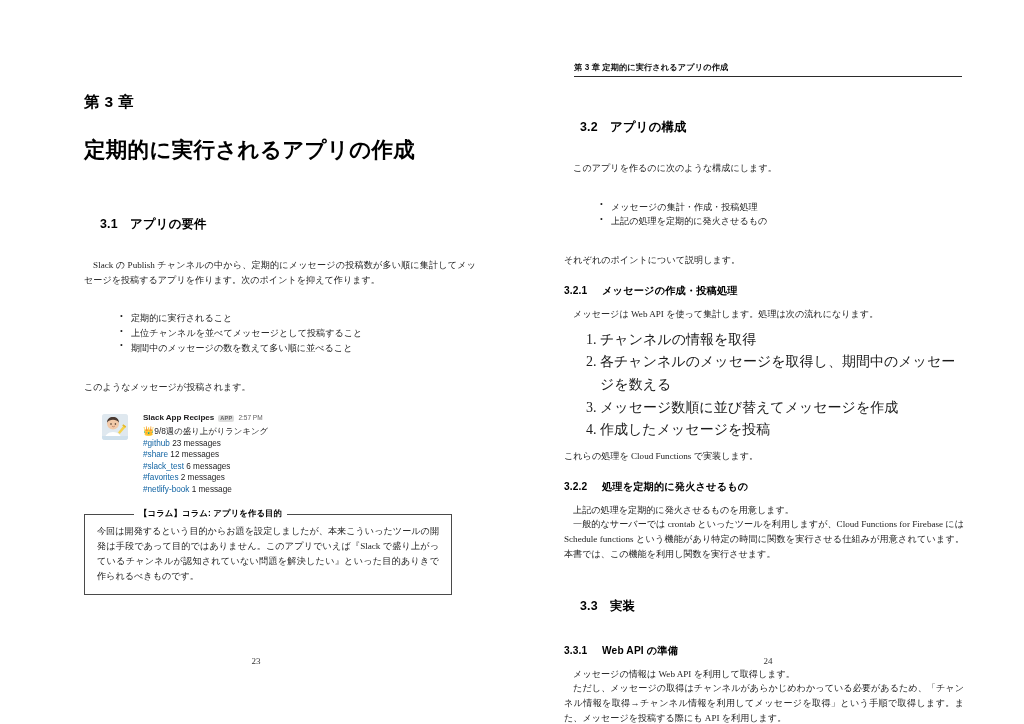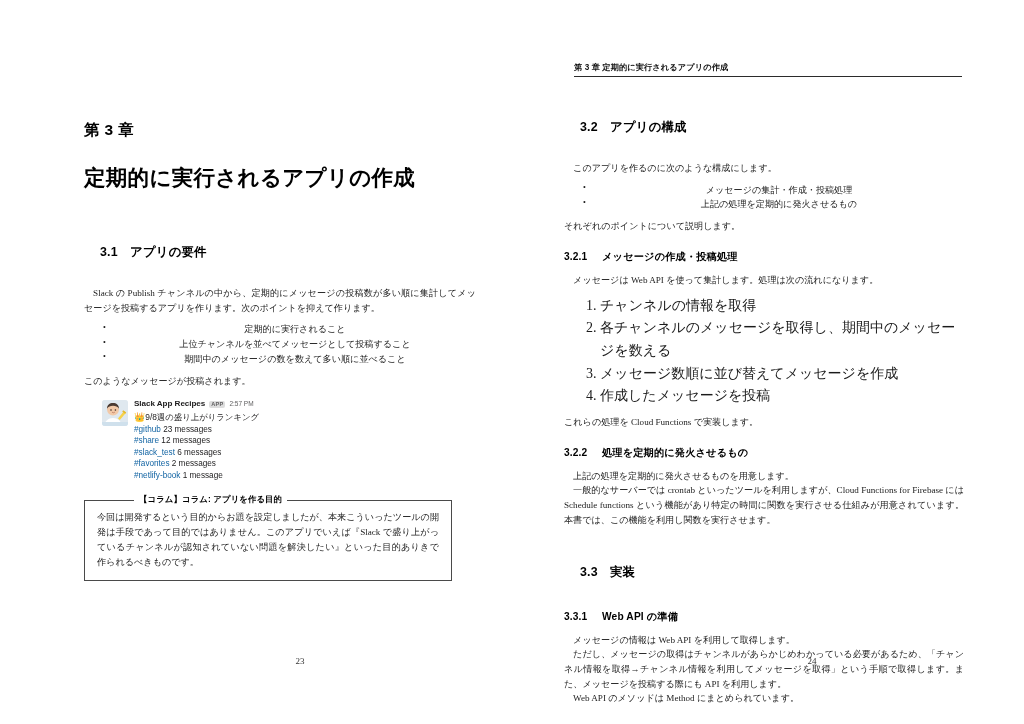--- a/index.html
+++ b/index.html
@@ -53,37 +53,36 @@
   
   .folio {
     position: absolute;
     bottom: 58px;
     left: 0;
     width: 100%;
     text-align: center;
     font-size: 9px;
     color: #333;
     font-family: "Liberation Serif", serif;
-    padding-left: 44px;
   }
 
   
   .body-left {
     position: absolute;
     left: 84px;
     top: 0;
     width: 392px;
   }
 
   .chapter-num {
     font-family: "Liberation Sans", "DejaVu Sans", sans-serif;
     font-weight: bold;
     font-size: 15.5px;
     letter-spacing: .4px;
-    margin-top: 120px;
+    margin-top: 92px;
     color: #000;
   }
   .chapter-title {
     font-family: "Liberation Sans", "DejaVu Sans", sans-serif;
     font-weight: bold;
     font-size: 21.5px;
     letter-spacing: .3px;
     margin-top: 22px;
     color: #000;
     white-space: nowrap;
@@ -113,24 +112,23 @@
     font-size: 9.1px;
     line-height: 1.62;
     margin: 0;
     text-align: justify;
     text-justify: inter-character;
     color: #1b1b1b;
   }
   p.indent { text-indent: 1em; }
 
   ul.blist {
-    margin: 0;
+    margin: 17px;
     padding-left: 30px;
     list-style: none;
-    text-align: center;
   }
   ul.blist li {
     font-size: 9.1px;
     line-height: 1.62;
     position: relative;
     color: #1b1b1b;
   }
   ul.blist li::before {
     content: "\2022";
     position: absolute;
@@ -154,24 +152,24 @@
   }
   ol.nlist li::before {
     content: counter(nli) ".";
     position: absolute;
     left: -14px;
     top: 0;
   }
 
   
   .slack-shot {
-    margin-top: 12px;
+    margin-top: 20px;
     margin-left: 18px;
     display: flex;
-    gap: 6px;
+    gap: 15px;
     width: 300px;
     font-family: "Liberation Sans", "DejaVu Sans", sans-serif;
   }
   .slack-avatar {
     width: 26px;
     height: 26px;
     border-radius: 3px;
     flex: 0 0 26px;
     position: relative;
     overflow: hidden;

